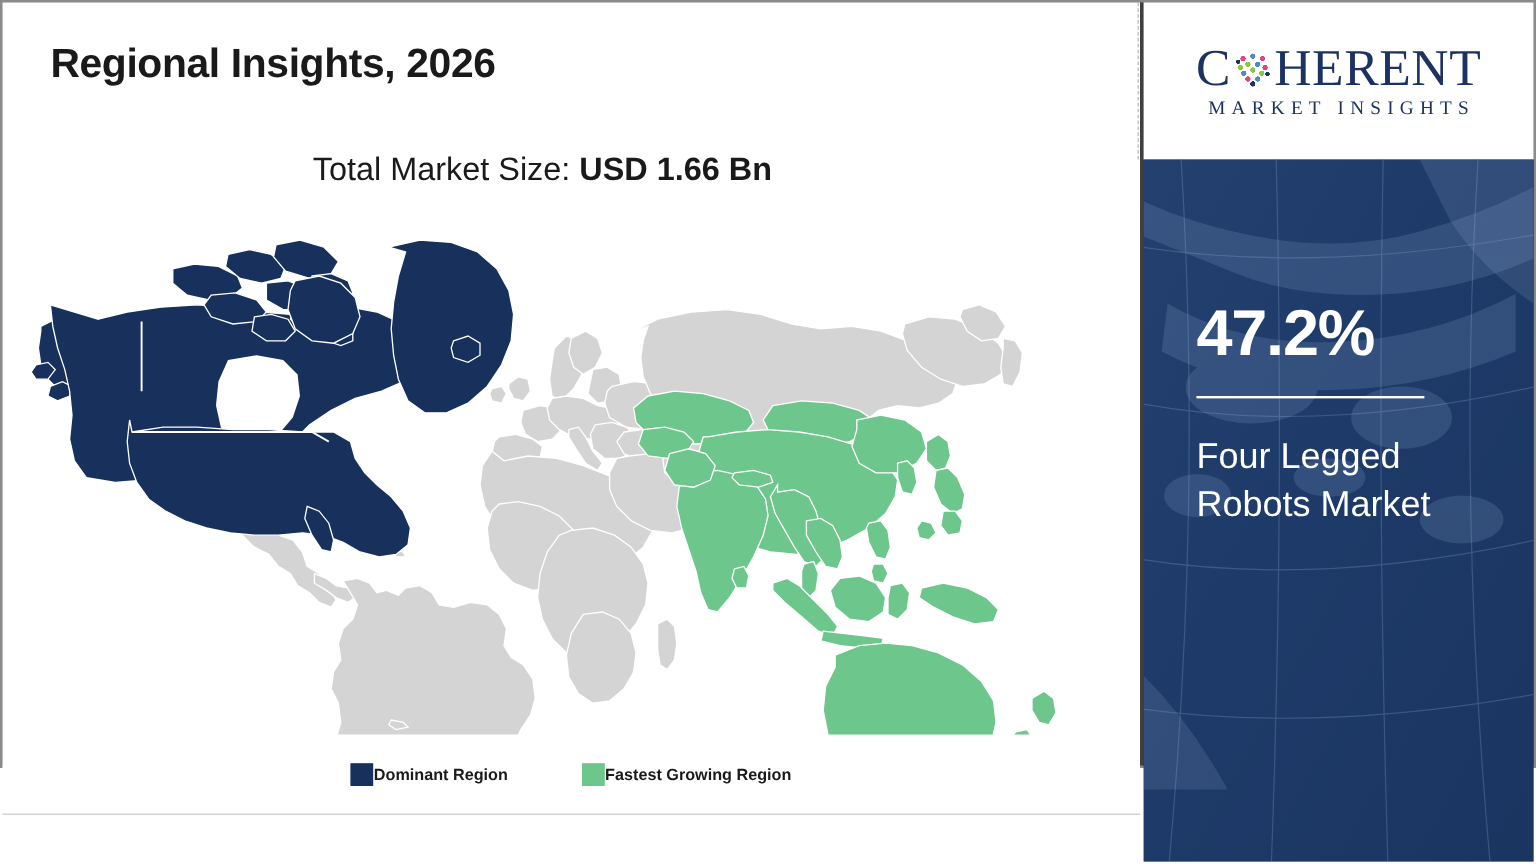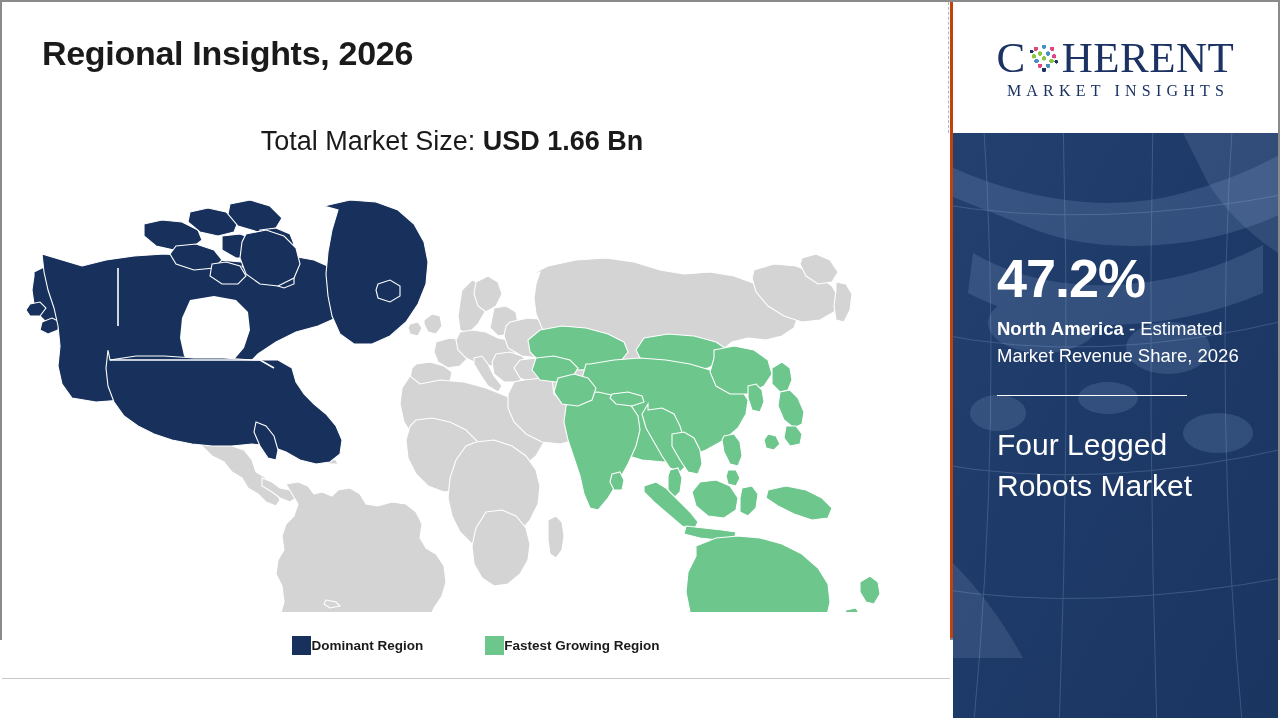--- a/index.html
+++ b/index.html
@@ -5,21 +5,21 @@
   * { margin:0; padding:0; box-sizing:border-box; }
   html,body { width:1280px; height:720px; }
   body {
     font-family:"Liberation Sans", sans-serif;
     background:#ffffff;
     overflow:hidden;
   }
   #page {
     position:relative;
     width:1280px; height:640px;
-    background:#c2410c;
+    background:#404040;
     border:2px solid #8a8a8a;
   }
 
   
   #left-pane {
     position:absolute; left:0; top:0;
     width:948px; height:716px;
     background:#ffffff;
   }
   #page-title {
@@ -377,21 +377,18 @@
         </g>
         <g opacity="0.13" fill="#b6d0ee">
           <path d="M230 0 l95 0 l0 120 q-45 -30 -70 -70 z"></path>
           <path d="M0 430 q40 40 70 95 l-70 0 z"></path>
         </g>
       </svg>
     </div>
 
     <div id="panel-content">
       <div id="stat-value">47.2%</div>
-      <div id="stat-desc">
-        <span class="strong">North America</span><span> - Estimated Market Revenue Share, 2026</span>
-      </div>
       <div id="panel-divider"></div>
       <div id="market-name">Four Legged Robots Market</div>
     </div>
   </div>
 
 </div>
 
 </body></html>

